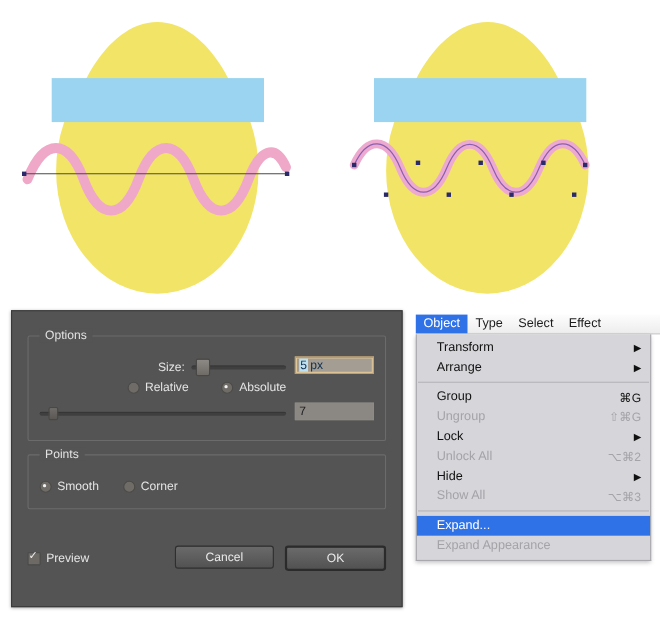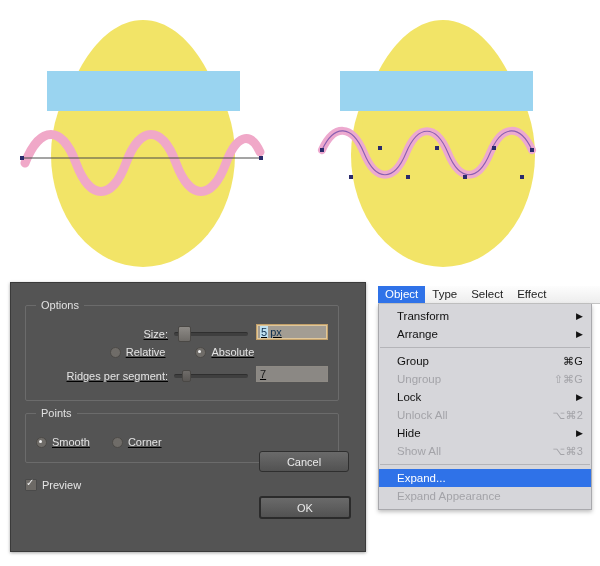--- a/index.html
+++ b/index.html
@@ -23,21 +23,21 @@
     box-shadow: 0 1px 3px rgba(0,0,0,.35);
     box-sizing:border-box;
   }
   .dialog-titlebar {
     height:22px;
     background: linear-gradient(to bottom,#f0f0f0 0%, #dcdcdc 55%, #d0d0d0 100%);
     border-bottom:1px solid #7a7a7a;
     display:flex; align-items:center; justify-content:center;
     font-size:11px; color:#3c3c3c;
   }
-  .dialog-body { padding:10px 26px 0 14px; position:relative; height:248px; box-sizing:border-box;text-decoration:underline; }
+  .dialog-body { padding:10px 14px 0 14px; position:relative; height:248px; box-sizing:border-box; }
 
   .group {
     border:1px solid #6b6b6b;
     border-radius:2px;
     margin-top:12px;
     position:relative;
     padding:14px 10px 12px 10px;
   }
   .group-title {
     position:absolute; top:-7px; left:10px;
@@ -102,21 +102,21 @@
   }
   .preview { display:flex; align-items:center; gap:5px; font-size:11px; color:#e6e6e6; }
   .checkbox {
     width:10px; height:10px; border:1px solid #4a4a4a;
     background:#6d6a66; position:relative; border-radius:1px;
   }
   .checkbox.checked::after {
     content:"✓"; position:absolute; left:0px; top:-3px;
     font-size:10px; color:#f0f0f0; line-height:12px;
   }
-  .btns { margin-left:auto; display:flex; gap:24px;flex-direction:column; }
+  .btns { margin-left:auto; display:flex; gap:10px; }
   .btn {
     width:88px; height:19px;
     border:1px solid #2f2f2f;
     background: linear-gradient(to bottom,#6a6a6a,#525252);
     color:#eaeaea; font-size:11px;
     display:flex; align-items:center; justify-content:center;
     border-radius:3px;
   }
   .btn.default { border:2px solid #2b2b2b; }
 
@@ -219,21 +219,20 @@
             <span class="dot"></span>
             <span>Relative</span>
           </span>
           <span class="radio on">
             <span class="dot"></span>
             <span>Absolute</span>
           </span>
         </div>
 
         <div class="row">
-          <span class="row-label lbl-ridges">Ridges per segment:</span>
           <span class="slider">
             <span class="slider-track"></span>
             <span class="slider-thumb thumb-ridges"></span>
           </span>
           <span class="field">
             <span>7</span>
           </span>
         </div>
       </div>
 

